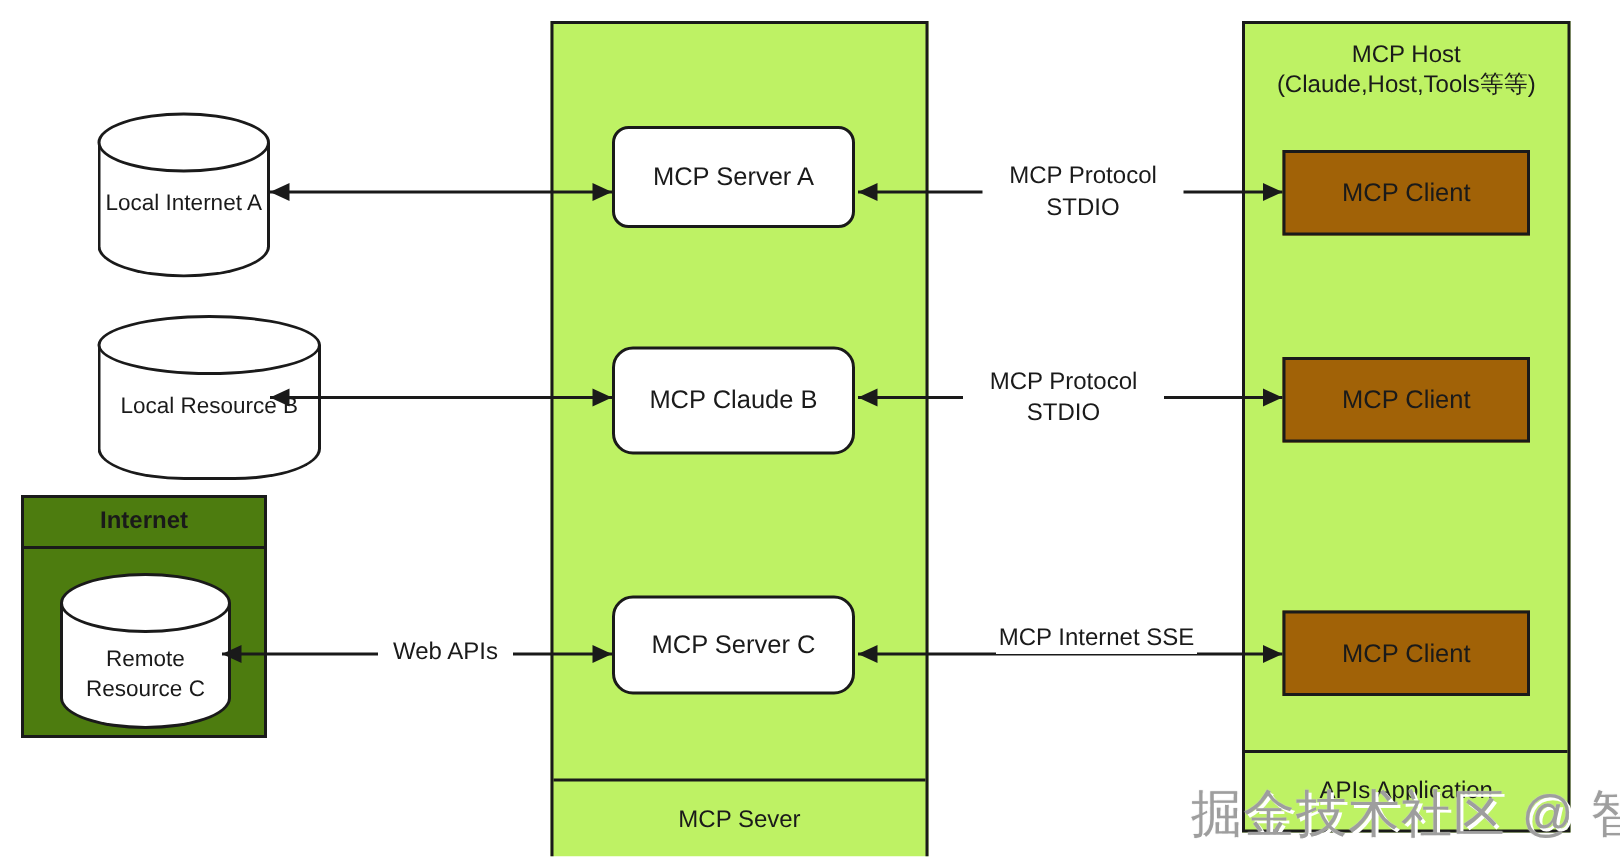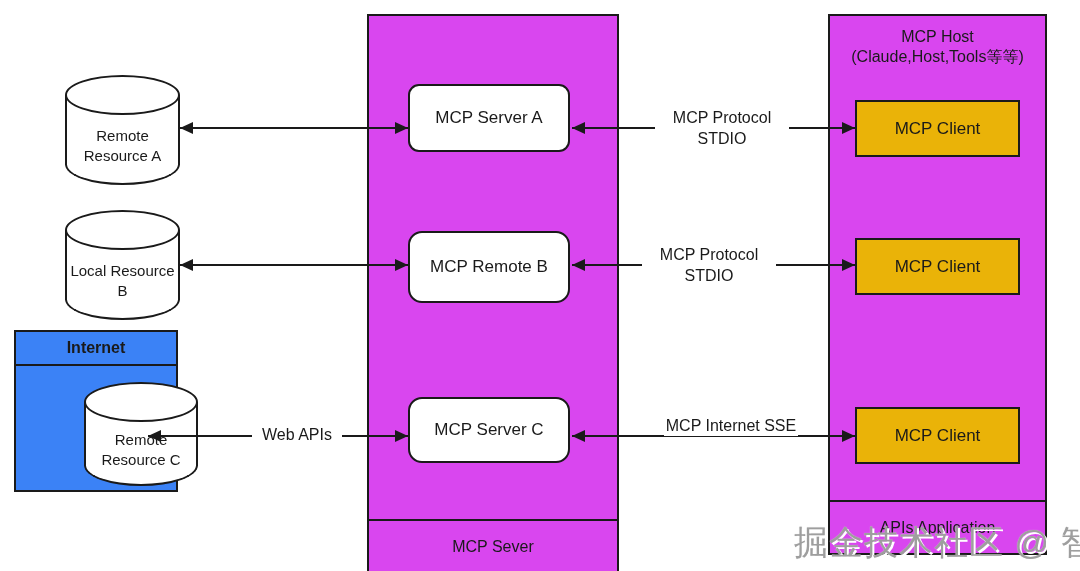--- a/index.html
+++ b/index.html
@@ -10,21 +10,21 @@
     background: #ffffff;
     font-family: "Liberation Sans", sans-serif;
     color: #1a1a1a;
     overflow: hidden;
   }
 
   
   .bigbox {
     position: absolute;
     border: 2px solid #1a1a1a;
-    background: #d946ef;
+    background: #bef264;
     box-sizing: border-box;
   }
   .box-footer {
     position: absolute;
     left: 0; right: 0; bottom: 0;
     height: 51px;
     border-top: 2px solid #1a1a1a;
     display: flex; align-items: center; justify-content: center;
     font-size: 16px;
   }
@@ -47,21 +47,21 @@
     display: flex; align-items: center; justify-content: center;
     font-size: 17px;
     z-index: 4;
   }
   .client-node {
     position: absolute;
     left: 855px;
     width: 165px;
     height: 57px;
     border: 2px solid #1a1a1a;
-    background: #eab308;
+    background: #a16207;
     box-sizing: border-box;
     display: flex; align-items: center; justify-content: center;
     font-size: 17px;
     z-index: 4;
   }
 
   
   .cylinder { position: absolute; z-index: 3; }
   .cyl-top {
     position: absolute; top: 0; left: 0; right: 0;
@@ -88,21 +88,21 @@
     line-height: 20px;
     z-index: 3;
   }
 
   
   .internet-box {
     position: absolute;
     left: 14px; top: 330px;
     width: 164px; height: 162px;
     border: 2px solid #1a1a1a;
-    background: #3b82f6;
+    background: #4d7c0f;
     box-sizing: border-box;
     z-index: 2;
   }
   .internet-title {
     position: absolute; left: 0; right: 0; top: 0;
     height: 32px;
     border-bottom: 2px solid #1a1a1a;
     display: flex; align-items: center; justify-content: center;
     font-weight: bold;
     font-size: 16px;
@@ -148,47 +148,47 @@
   }
 </style>
 </head>
 <body>
 
 <div id="canvas">
 
   <div class="cylinder" style="left:65px; top:75px; width:115px; height:110px;">
     <div class="cyl-top"></div>
     <div class="cyl-body"></div>
-    <div class="cyl-label">Remote Resource A</div>
-  </div>
-
-  <div class="cylinder" style="left:65px; top:210px; width:115px; height:110px;">
+    <div class="cyl-label">Local Internet A</div>
+  </div>
+
+  <div class="cylinder" style="left:65px; top:210px; width:115px; height:110px;padding-left:34px;">
     <div class="cyl-top"></div>
     <div class="cyl-body"></div>
     <div class="cyl-label">Local Resource B</div>
   </div>
 
   <div class="internet-box">
     <div class="internet-title">Internet</div>
-    <div class="cylinder" style="left:24px; top:50px; width:114px; height:104px;margin-left:44px;">
+    <div class="cylinder" style="left:24px; top:50px; width:114px; height:104px;">
       <div class="cyl-top"></div>
       <div class="cyl-body"></div>
       <div class="cyl-label">Remote Resource C</div>
     </div>
   </div>
 
   <div class="bigbox" style="left:367px; top:14px; width:252px; height:560px;">
     <div class="box-footer">MCP Sever</div>
   </div>
 
   <div class="server-node" style="top:84px; height:68px;border-radius:11px;">
     <span>MCP Server A</span>
   </div>
   <div class="server-node" style="top:231px; height:72px;">
-    <span>MCP Remote B</span>
+    <span>MCP Claude B</span>
   </div>
   <div class="server-node" style="top:397px; height:66px;">
     <span>MCP Server C</span>
   </div>
 
   <div class="bigbox" style="left:828px; top:14px; width:219px; height:541px;">
     <div class="host-title">
       <div>MCP Host</div>
       <div>(Claude,Host,Tools等等)</div>
     </div>

